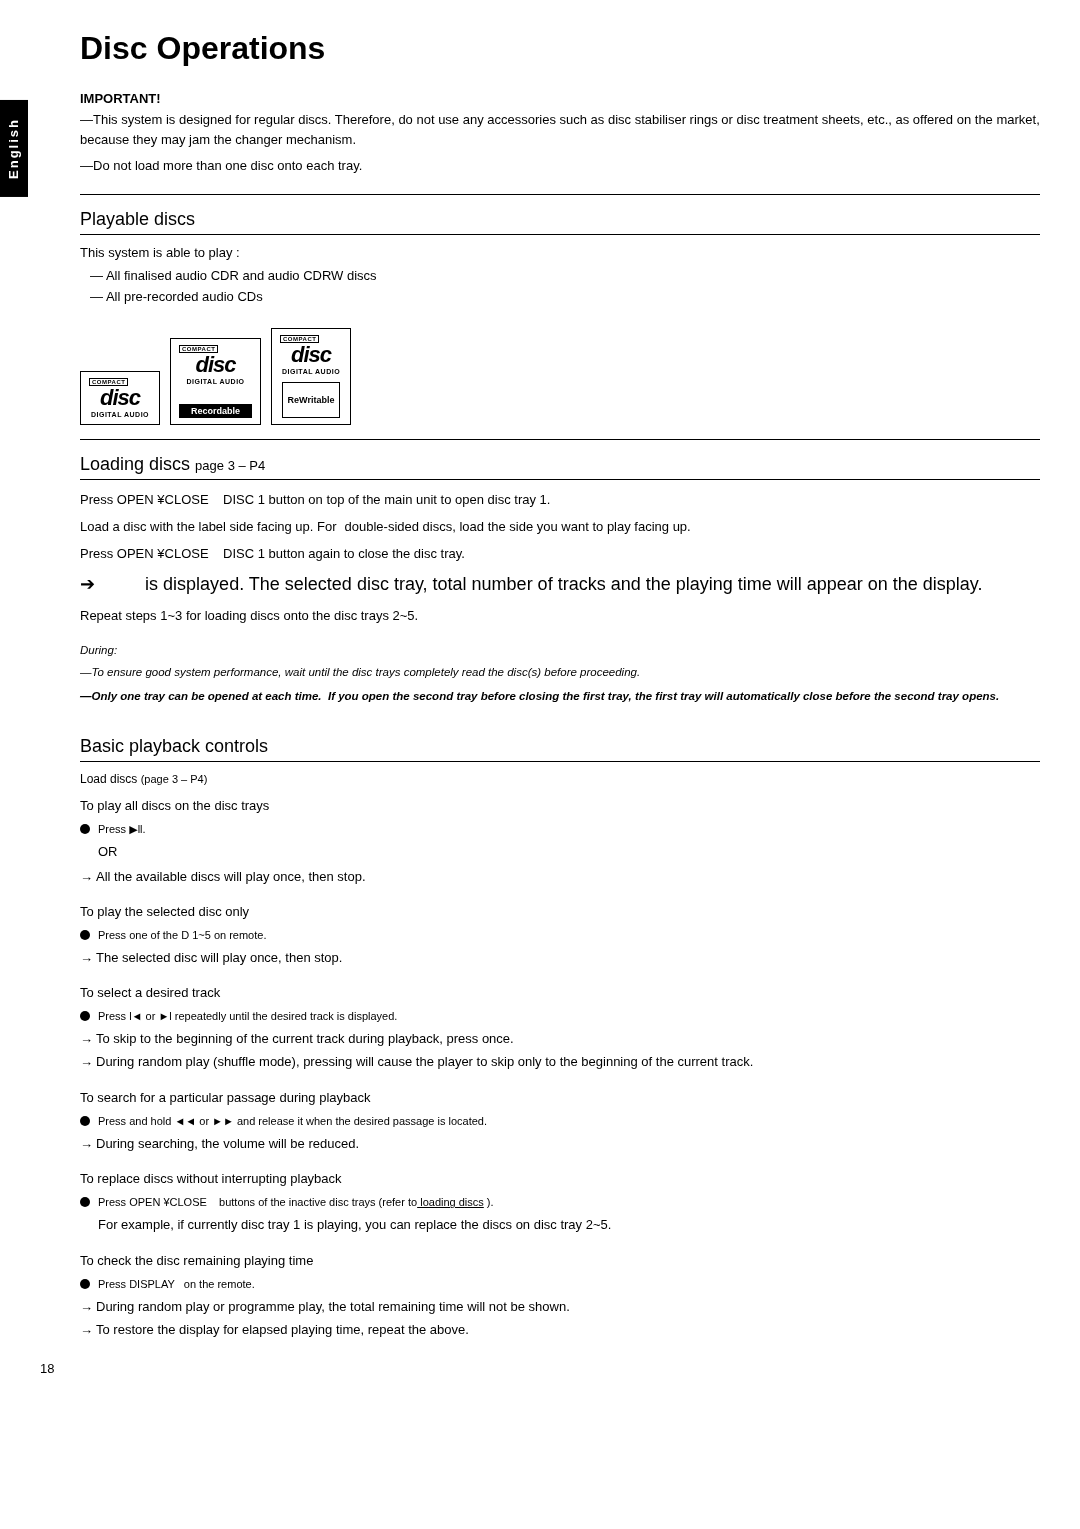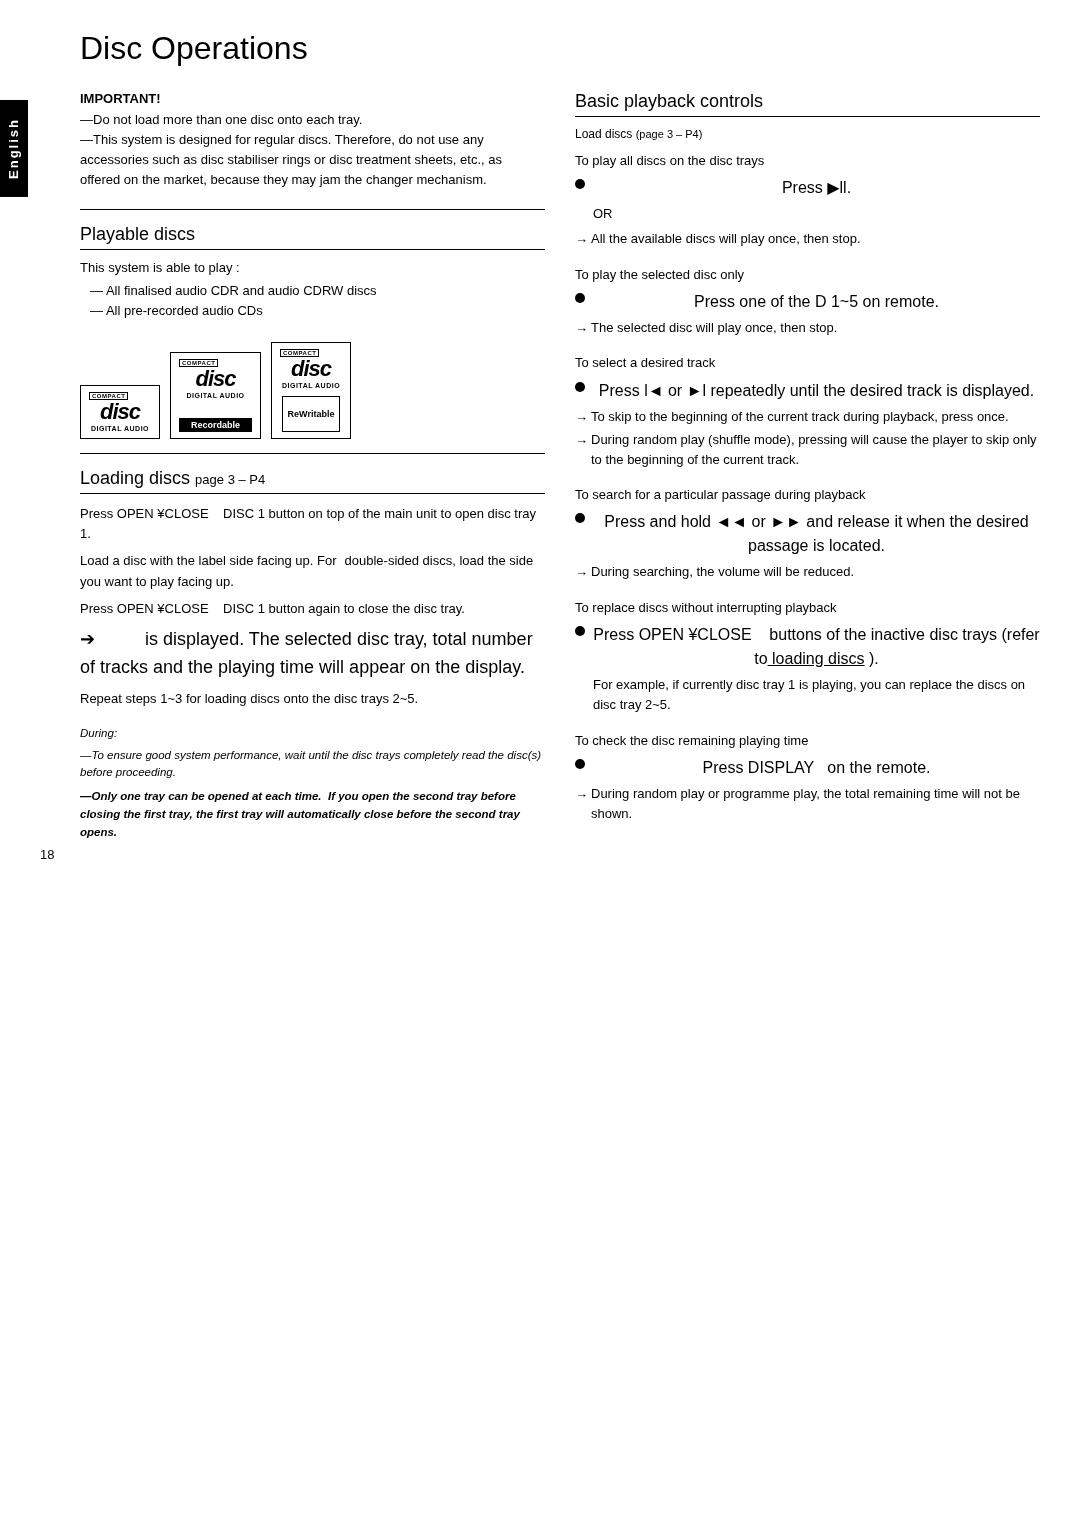--- a/index.html
+++ b/index.html
@@ -38,28 +38,29 @@
     }
 
     .main-content {
       margin-left: 40px;
       padding: 30px 40px 40px 40px;
     }
 
     
     .page-title {
       font-size: 32px;
-      font-weight: normal;
+      font-weight: bold;
       margin-bottom: 20px;
       padding-bottom: 4px;
     }
 
     .two-col {
       display: flex;
       gap: 30px;
+      flex-direction: column;
     }
 
     .left-col {
       flex: 1;
       min-width: 0;
     }
 
     .right-col {
       flex: 1;
       min-width: 0;
@@ -228,24 +229,23 @@
     .bullet-dot {
       width: 10px;
       height: 10px;
       background: #000;
       border-radius: 50%;
       flex-shrink: 0;
       margin-top: 3px;
     }
 
     .bullet-text {
-      font-size: 16px;
+      font-size: 11px;
       line-height: 1.5;
       flex: 1;
-      text-align: center;
     }
 
     
     .arrow-item {
       font-size: 13px;
       line-height: 1.5;
       padding-left: 16px;
       position: relative;
       margin-bottom: 4px;
     }
@@ -288,22 +288,22 @@
   <div class="main-content">
 
     <h1 class="page-title">Disc Operations</h1>
 
     <div class="two-col">
 
       <div class="left-col">
 
         <div class="important-block">
           <div class="important-label">IMPORTANT!</div>
+          <p style="font-size:13px; line-height:1.55; margin-bottom:6px;">—This system is designed for regular discs. Therefore, do not use any accessories such as disc stabiliser rings or disc treatment sheets, etc., as offered on the market, because they may jam the changer mechanism.</p>
           <p style="font-size:13px; line-height:1.55;">—Do not load more than one disc onto each tray.</p>
-          <p style="font-size:13px; line-height:1.55; margin-bottom:6px;">—This system is designed for regular discs. Therefore, do not use any accessories such as disc stabiliser rings or disc treatment sheets, etc., as offered on the market, because they may jam the changer mechanism.</p>
         </div>
 
         <hr class="divider">
 
         <div class="playable-section">
           <h2 class="section-heading">Playable discs</h2>
           <p>This system is able to play :</p>
           <ul class="playable-list">
             <li>All finalised audio CDR and audio CDRW discs</li>
             <li>All pre-recorded audio CDs</li>
@@ -419,20 +419,21 @@
           <p style="font-size:13px; line-height:1.55; padding-left:18px;">For example, if currently disc tray 1 is playing, you can replace the discs on disc tray 2~5.</p>
         </div>
 
         <div class="right-section">
           <p>To check the disc remaining playing time</p>
           <div class="bullet-item">
             <div class="bullet-dot"></div>
             <span class="bullet-text">Press DISPLAY &nbsp; on the remote.</span>
           </div>
           <div class="arrow-item">During random play or programme play, the total remaining time will not be shown.</div>
+          <div class="arrow-item">To restore the display for elapsed playing time, repeat the above.</div>
         </div>
 
       </div>
 
     </div>
 
   </div>
 
   <div class="page-number">18</div>
 

